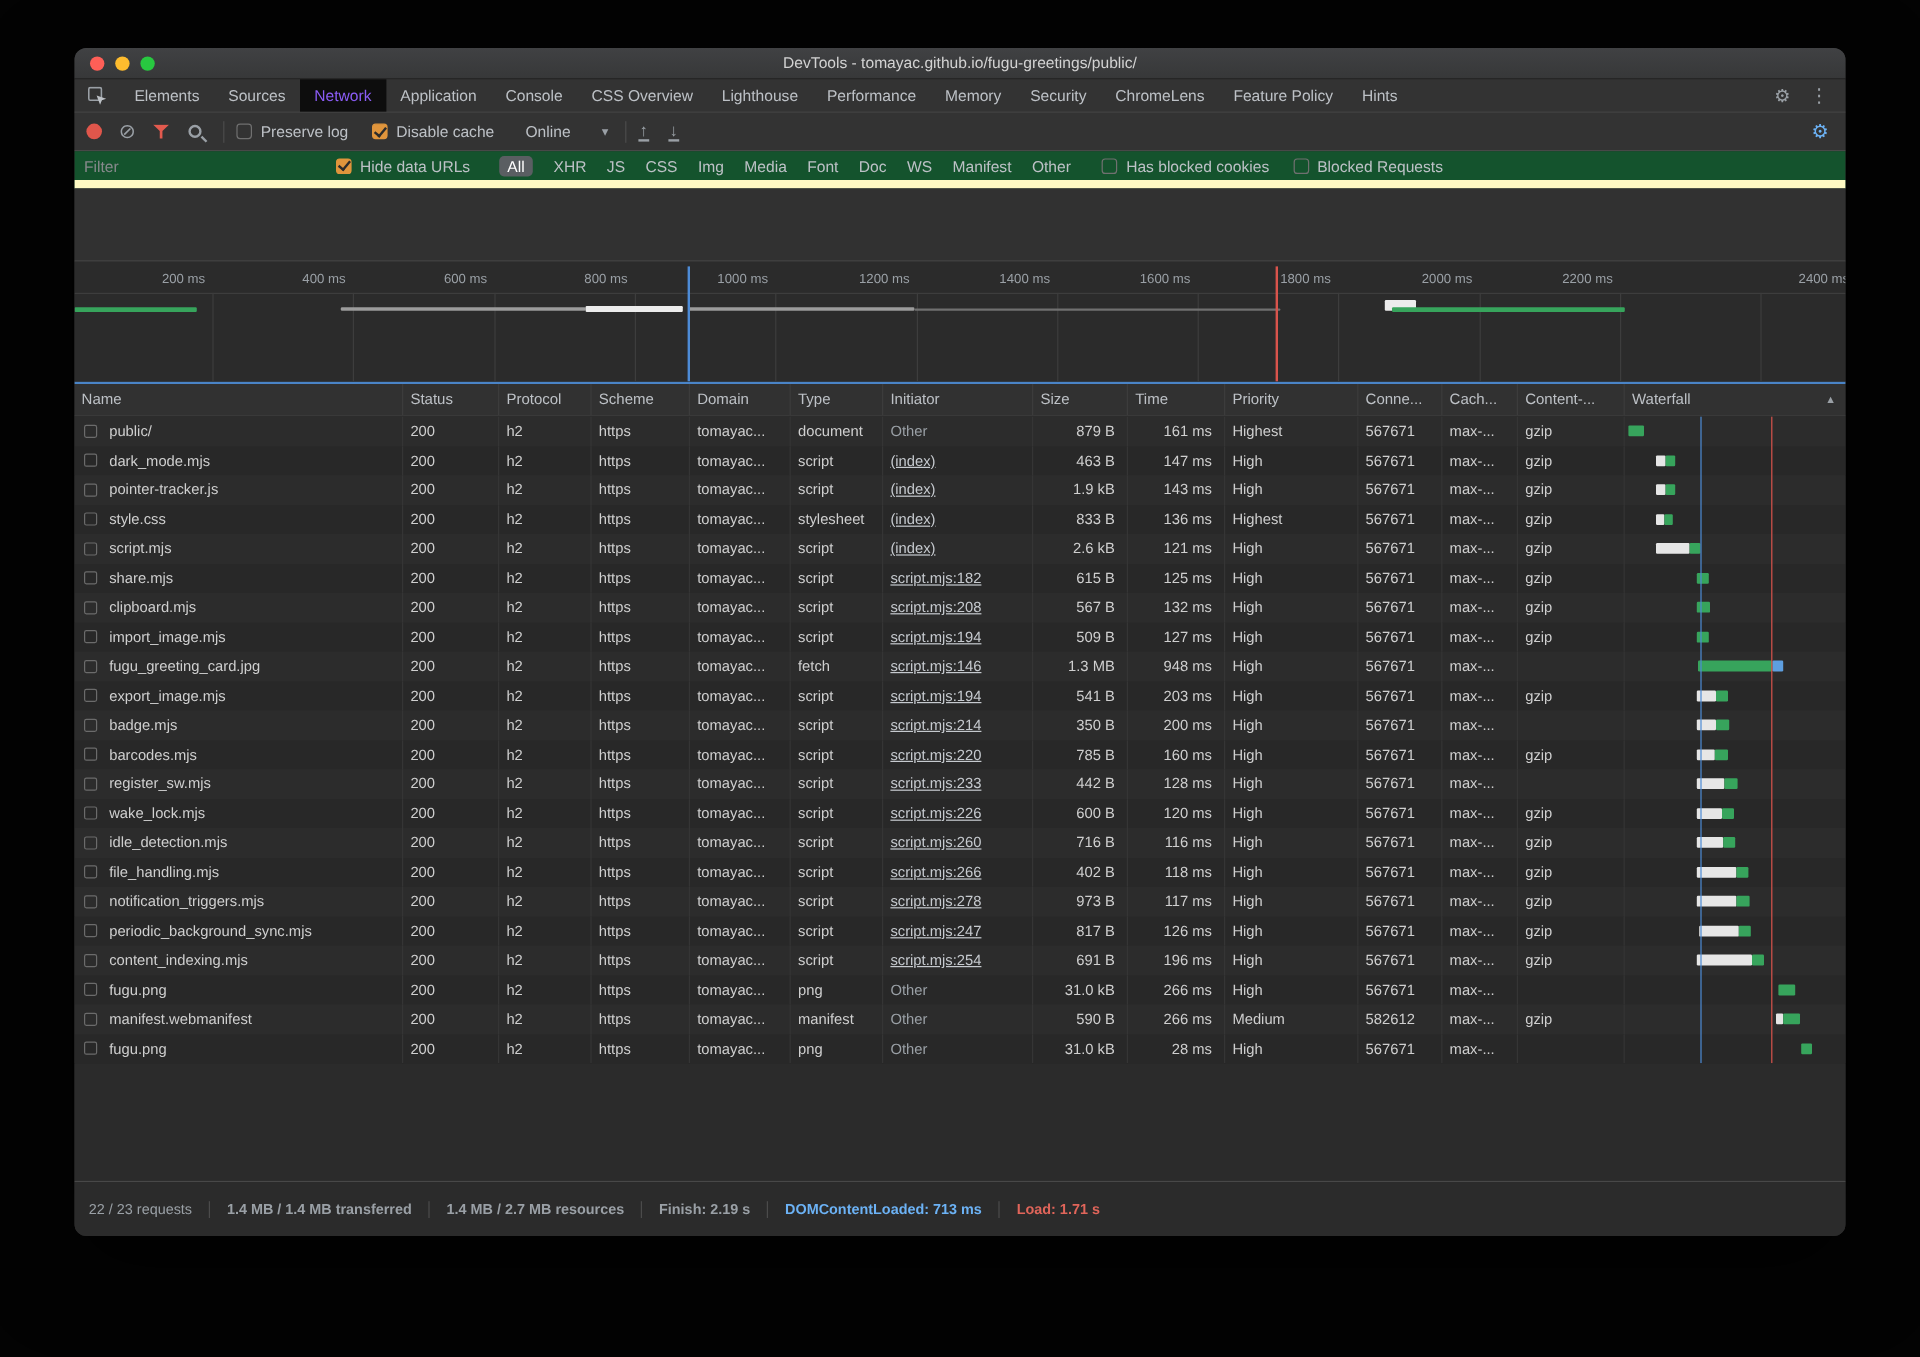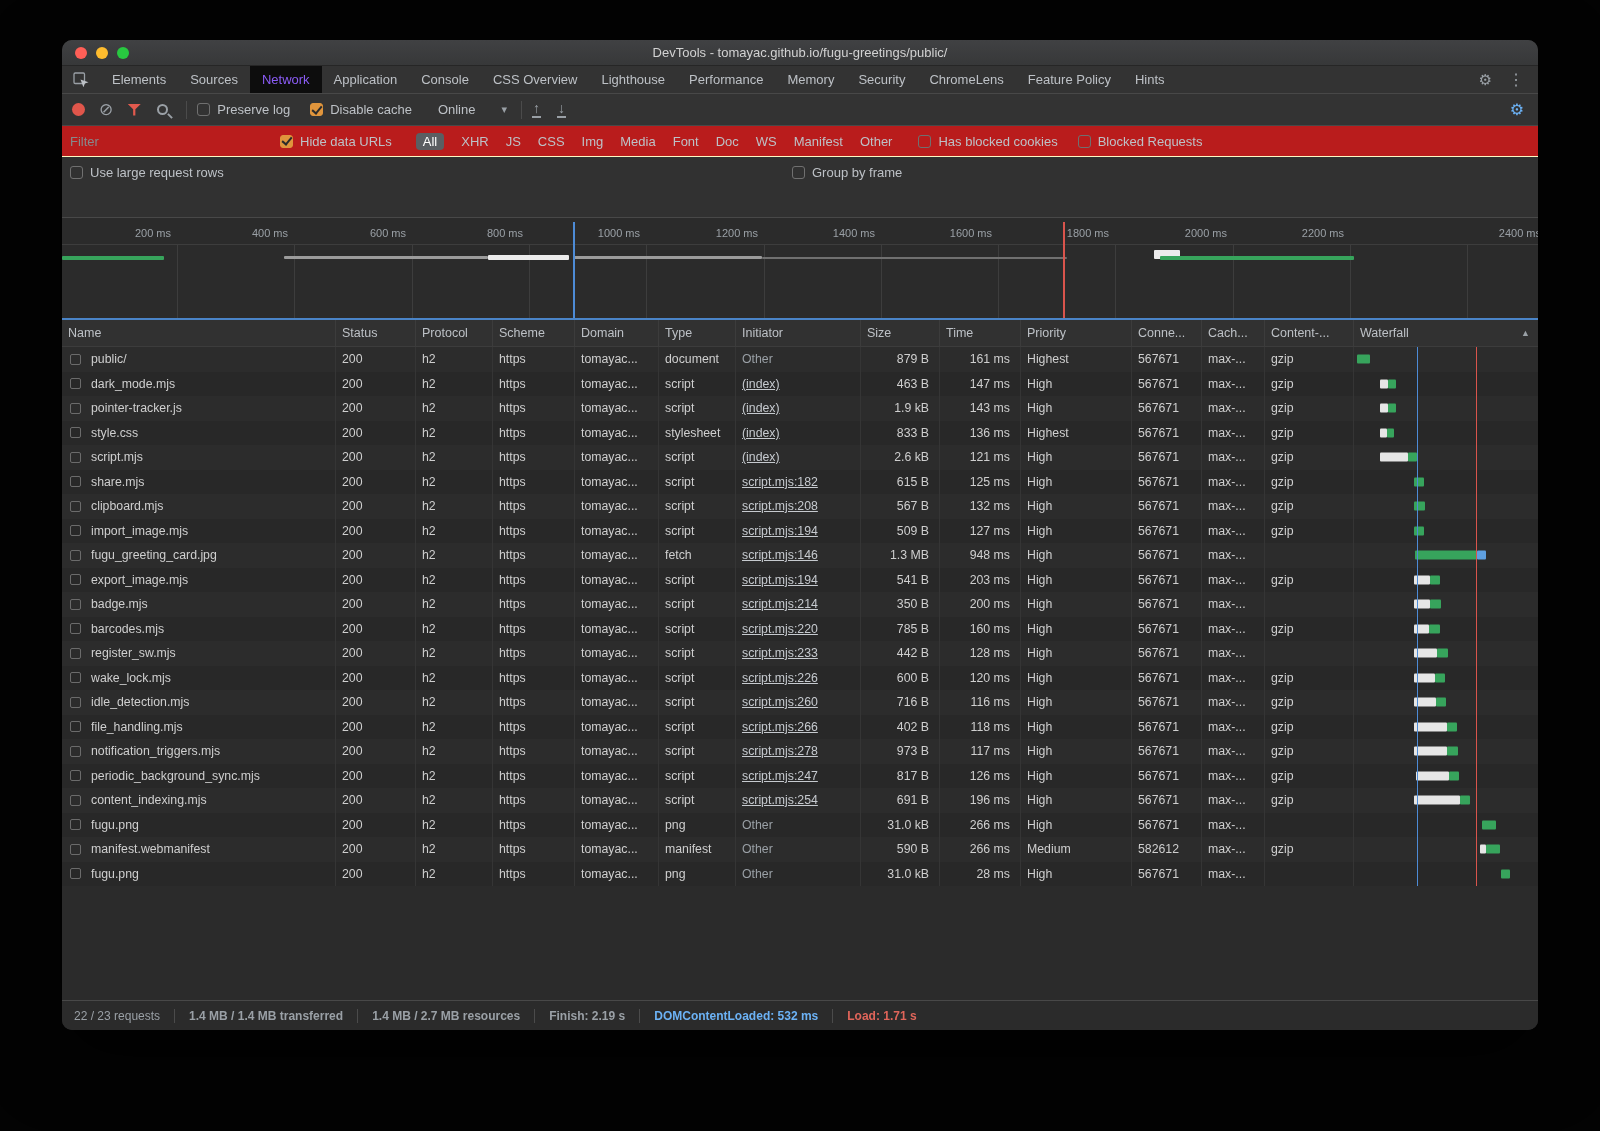--- a/index.html
+++ b/index.html
@@ -44,21 +44,21 @@
   .cb.checked { background:#e0953c; border-color:#e0953c; }
   .cb.checked::after { content:""; width:4px; height:8px; border:solid #2b2b2b; border-width:0 2px 2px 0;
         transform:rotate(40deg); margin-top:-2px; }
   .throttle { display:flex; align-items:center; gap:26px; margin:0 4px 0 6px; }
   .caret { font-size:11px; color:#9aa0a6; }
   .har { color:#9aa0a6; font-size:14px; line-height:1; border-bottom:2px solid #9aa0a6;
          padding:0 1px 1px; margin-right:16px; }
   .toolbar-gear { margin-left:auto; margin-right:14px; color:#6cb2f5; font-size:16px; }
 
   
-  .filterbar { flex:none; height:31px; background:#b91c1c; border-bottom:1px solid #fef9c3;
+  .filterbar { flex:none; height:31px; background:#14532d; border-bottom:7px solid #fef9c3;
                display:flex; font-size:13px; color:#bdc1c6; padding-left:8px; }
   .filter-input { width:196px; background:transparent; border:none; outline:none; color:#d6d6d6;
                   font-size:13px; font-family:"Liberation Sans",sans-serif; margin-right:14px; }
   .filter-input::placeholder { color:#87898c; }
   .chips { display:flex; align-items:center; gap:17px; margin-left:4px; }
   .chip { cursor:default; }
   .chip.selected { background:#5a5e62; color:#fff; border-radius:4px; padding:1px 7px; }
   .filter-checks { display:flex; align-items:center; margin-left:26px; }
 
   
@@ -113,21 +113,21 @@
   .init.link { color:#c6cacf; text-decoration:underline; }
   .wf { position:absolute; inset:0; }
   .bar { position:absolute; top:50%; height:9px; transform:translateY(-50%); border-radius:1px; }
   .tb-guide { position:absolute; top:0; bottom:0; width:1px; }
   .tb-guide.dcl { left:1355px; background:#4d8bd6; }
   .tb-guide.load { left:1414px; background:#d9544c; }
 
   .spacer { flex:1; background:#2b2b2b; }
 
   
-  .statusbar { flex:none; height:30px; border-top:1px solid #484848; background:#2b2b2b;
+  .statusbar { flex:none; height:46px; border-top:1px solid #484848; background:#2b2b2b;
                display:flex; align-items:center; font-size:12px; color:#9aa0a6; padding-left:12px; }
   .sb-item + .sb-item { border-left:1px solid #4b4b4b; margin-left:14px; padding-left:14px;font-weight:bold; }
   .sb-blue { color:#6cb2f5; } .sb-red { color:#e0655a; }
 </style>
 </head>
 <body>
 
 <div class="window">
 
   <div class="titlebar">
@@ -216,30 +216,20 @@
         <span>Has blocked cookies</span>
       </span>
       <span class="check-group">
         <span class="cb"></span>
         <span>Blocked Requests</span>
       </span>
     </div>
   </div>
 
   <div class="optionsbar">
-    <div class="opt-row">
-      <span class="check-group">
-        <span class="cb"></span>
-        <span>Use large request rows</span>
-      </span>
-      <span class="check-group opt-right">
-        <span class="cb"></span>
-        <span>Group by frame</span>
-      </span>
-    </div>
   </div>
 
 
   <div class="overview">
     <div class="ruler-edge"></div>
   <div class="tick-label" style="left: 51px;">200 ms</div>
       <div class="tick-line" style="left: 115px;"></div>
       <div class="tick-label" style="left: 168px;">400 ms</div>
       <div class="tick-line" style="left: 232px;"></div>
       <div class="tick-label" style="left: 286px;">600 ms</div>
@@ -840,16 +830,16 @@
       <div class="tb-guide load"></div>
     </div>
 
   <div class="spacer"></div>
 
   <div class="statusbar">
     <span class="sb-item">22 / 23 requests</span>
     <span class="sb-item">1.4 MB / 1.4 MB transferred</span>
     <span class="sb-item">1.4 MB / 2.7 MB resources</span>
     <span class="sb-item">Finish: 2.19 s</span>
-    <span class="sb-item sb-blue">DOMContentLoaded: 532 ms</span>
+    <span class="sb-item sb-blue">DOMContentLoaded: 713 ms</span>
     <span class="sb-item sb-red">Load: 1.71 s</span>
   </div>
 </div>
 
 </body></html>

